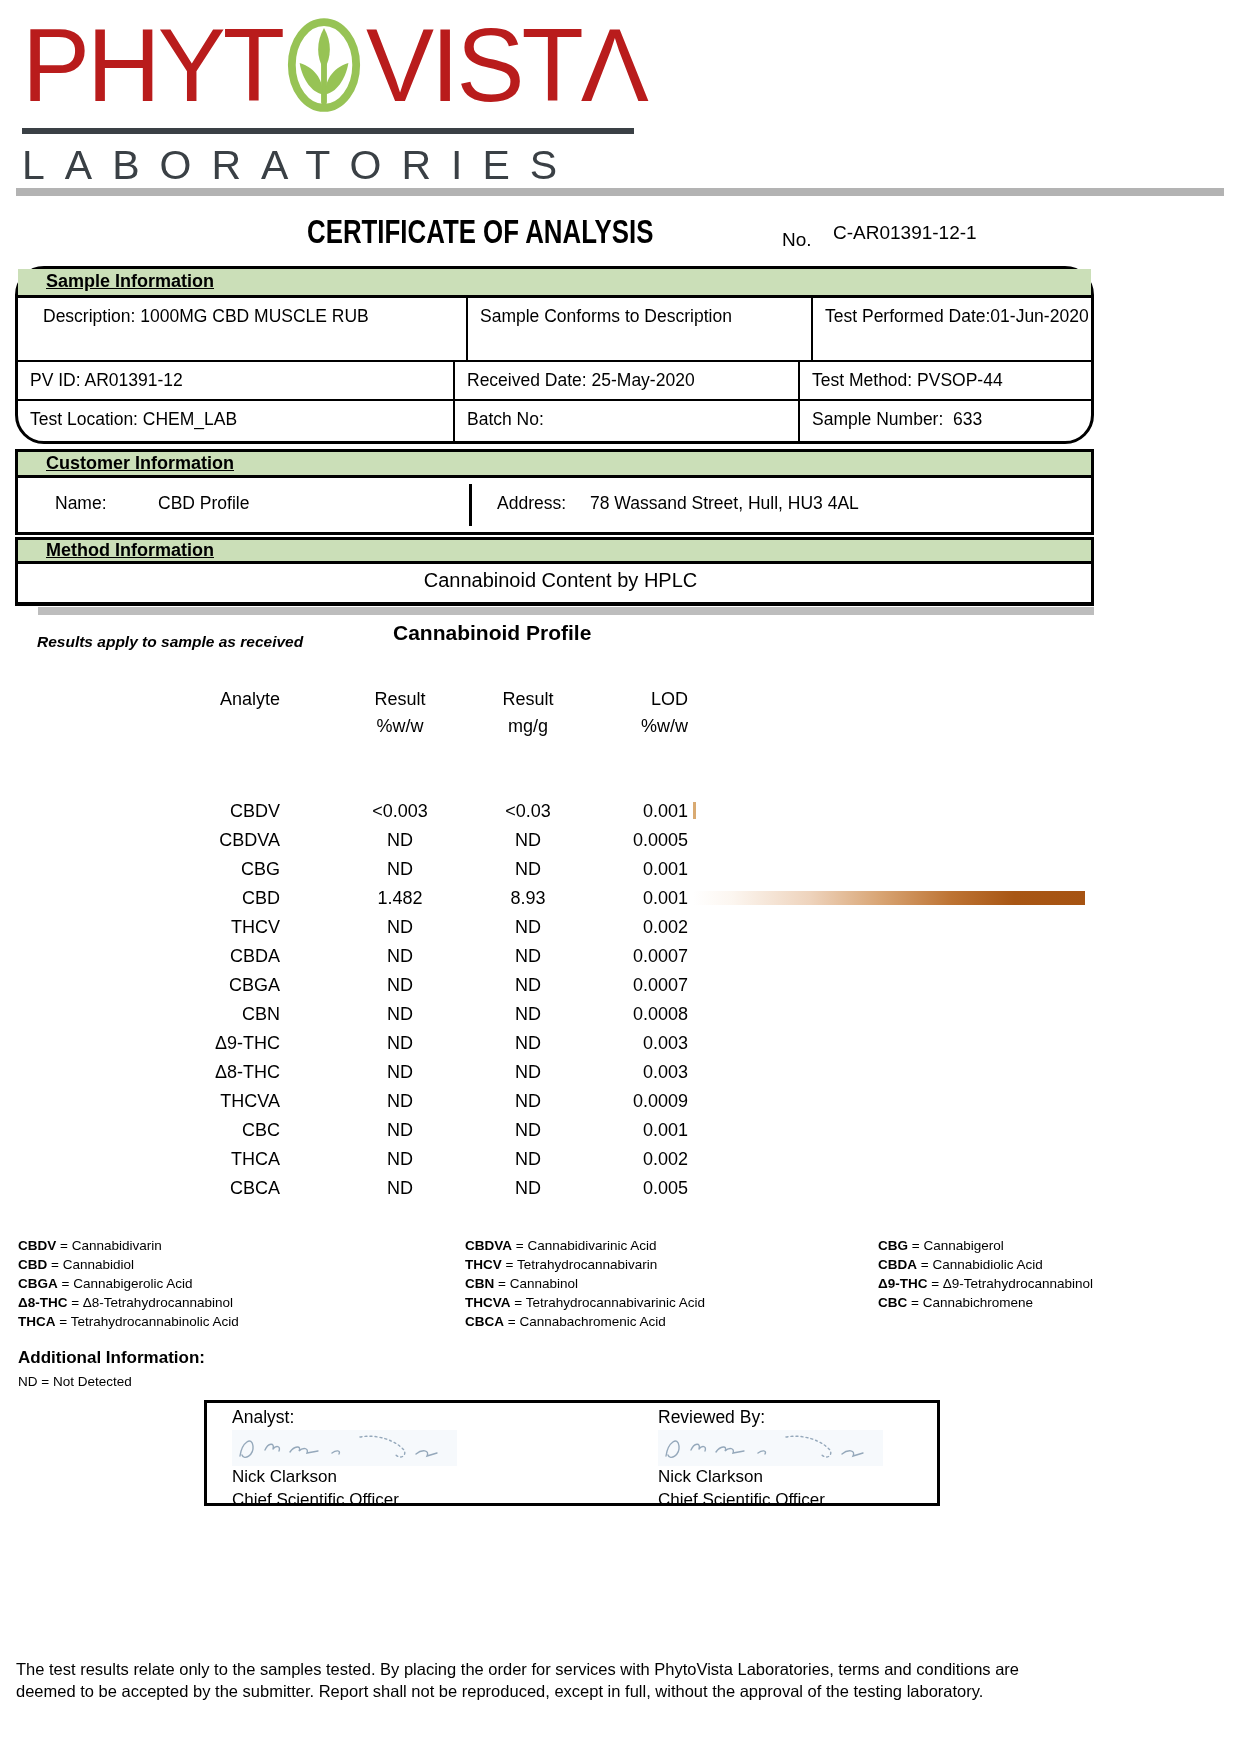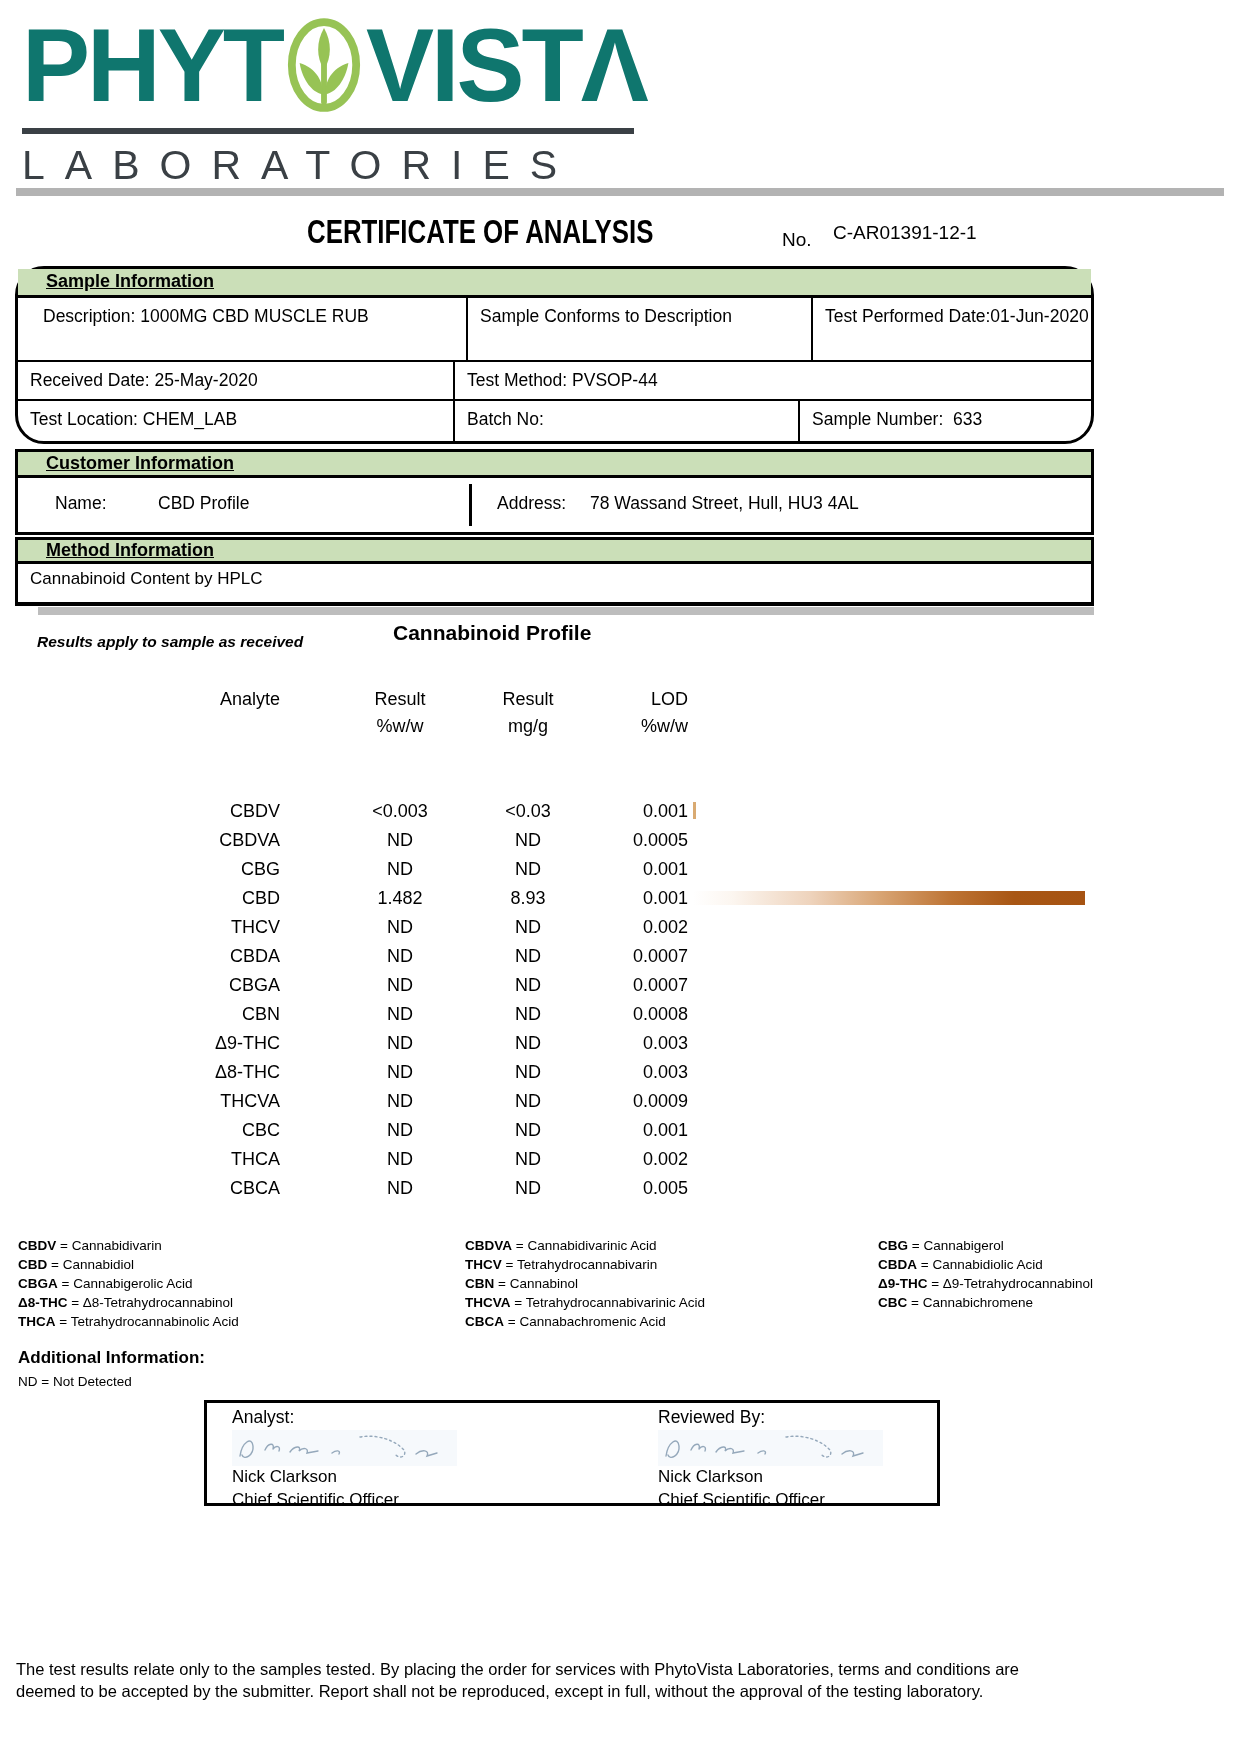--- a/index.html
+++ b/index.html
@@ -1,22 +1,22 @@
 <!DOCTYPE html>
 <html><head>
 <meta charset="utf-8">
 <style>
   html,body{margin:0;padding:0;background:#e8e8e8;}
   .page{position:relative;width:1240px;height:1752px;background:#ffffff;margin:0 auto;
         font-family:"Liberation Sans",sans-serif;color:#000;overflow:hidden;}
 
   
   .logo{position:absolute;left:22px;top:14px;}
-  .wordmark{display:flex;align-items:center;color:#0f766e;font-size:102px;line-height:1;
-            letter-spacing:-3px;font-weight:700;}
+  .wordmark{display:flex;align-items:center;color:#b91c1c;font-size:102px;line-height:1;
+            letter-spacing:-3px;font-weight:400;}
   .wordmark .wm{transform:scaleY(1.02);}
   .leafO{margin:0 3px;display:block;}
   .labsub{margin-top:12px;width:612px;border-top:6px solid #3a4045;padding-top:8px;
           font-size:41px;letter-spacing:20px;color:#3a4045;white-space:nowrap;}
   .contact{position:absolute;right:100px;top:36px;text-align:right;font-size:19px;line-height:27px;}
 
   
   .bar1{position:absolute;left:16px;top:188px;width:1208px;height:8px;background:#b3b3b3;}
   .bar2{position:absolute;left:38px;top:607px;width:1056px;height:8px;background:#bdbdbd;}
 
@@ -40,21 +40,21 @@
   .scell{padding:8px 4px 0 12px;font-size:17.5px;border-right:2px solid #000;white-space:pre-wrap;}
   .scell:last-child{border-right:none;}
 
   #customer-sec{top:449px;}
   .cust-head{height:23px;line-height:22px;}
   .cust-body{position:relative;height:54px;font-size:17.5px;}
   .cust-divider{position:absolute;left:451px;top:6px;width:3px;height:42px;background:#000;}
 
   #method-sec{top:537px;border-bottom-width:4px;}
   .meth-head{height:21px;line-height:20px;}
-  .meth-body{height:33px;padding:5px 0 0 12px;font-size:17px;}
+  .meth-body{height:33px;padding:5px 0 0 12px;font-size:20px;text-align:center;}
 
   .abs{position:absolute;}
 
   
   .profile-note{position:absolute;left:37px;top:633px;font-size:15.5px;font-weight:bold;font-style:italic;}
   .profile-title{position:absolute;left:393px;top:621px;font-size:21px;font-weight:bold;}
   .atable{position:absolute;left:150px;top:686px;font-size:18px;}
   .agrid{display:grid;grid-template-columns:130px 60px 120px 8px 120px 10px 90px 5px 392px;}
   .ahead{height:27px;line-height:27px;}
   .arow{height:29px;line-height:29px;}
@@ -120,20 +120,21 @@
 
   <div class="secbox" id="sample-sec">
     <div class="sec-head"><span>Sample Information</span></div>
     <div>
         <div class="srow">
           <div class="scell">Description: 1000MG CBD MUSCLE RUB</div>
           <div class="scell">Sample Conforms to Description</div>
           <div class="scell">Test Performed Date:01-Jun-2020</div>
         </div>
         <div class="srow">
+          <div class="scell">PV ID: AR01391-12</div>
           <div class="scell">Received Date: 25-May-2020</div>
           <div class="scell">Test Method: PVSOP-44</div>
         </div>
         <div class="srow">
           <div class="scell">Test Location: CHEM_LAB</div>
           <div class="scell">Batch No:</div>
           <div class="scell">Sample Number:  633</div>
         </div>
       </div>
   </div>

